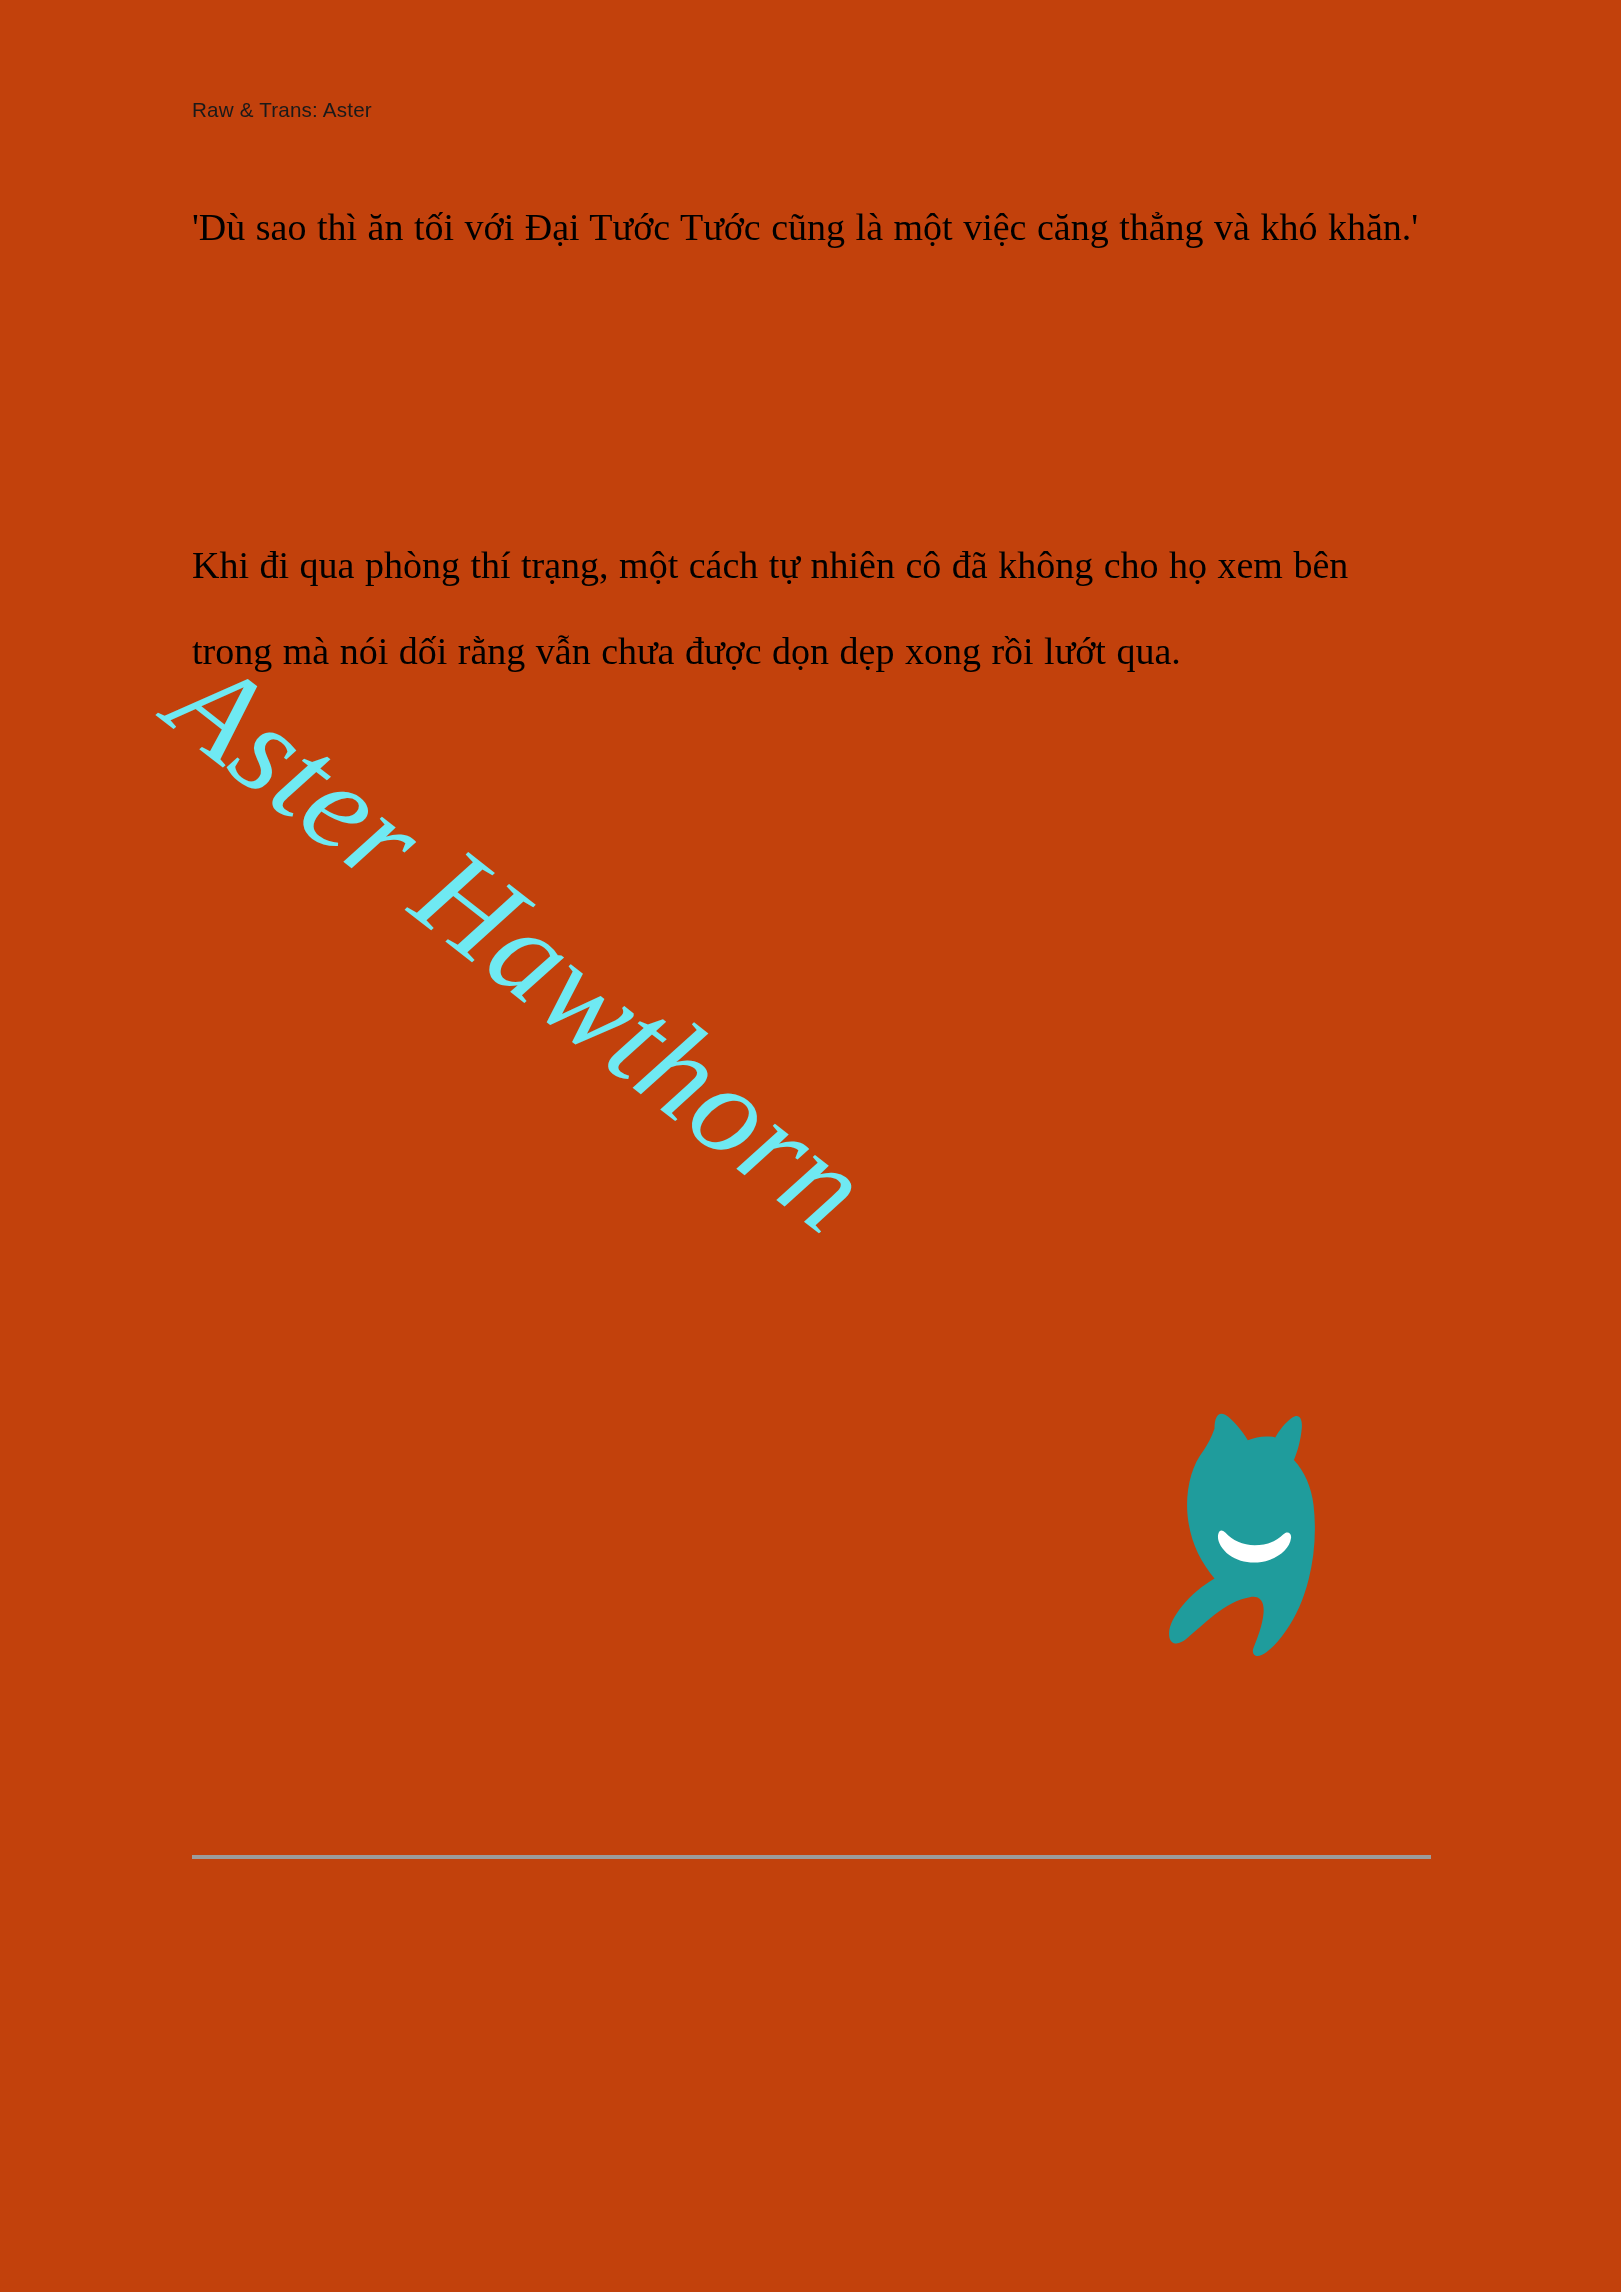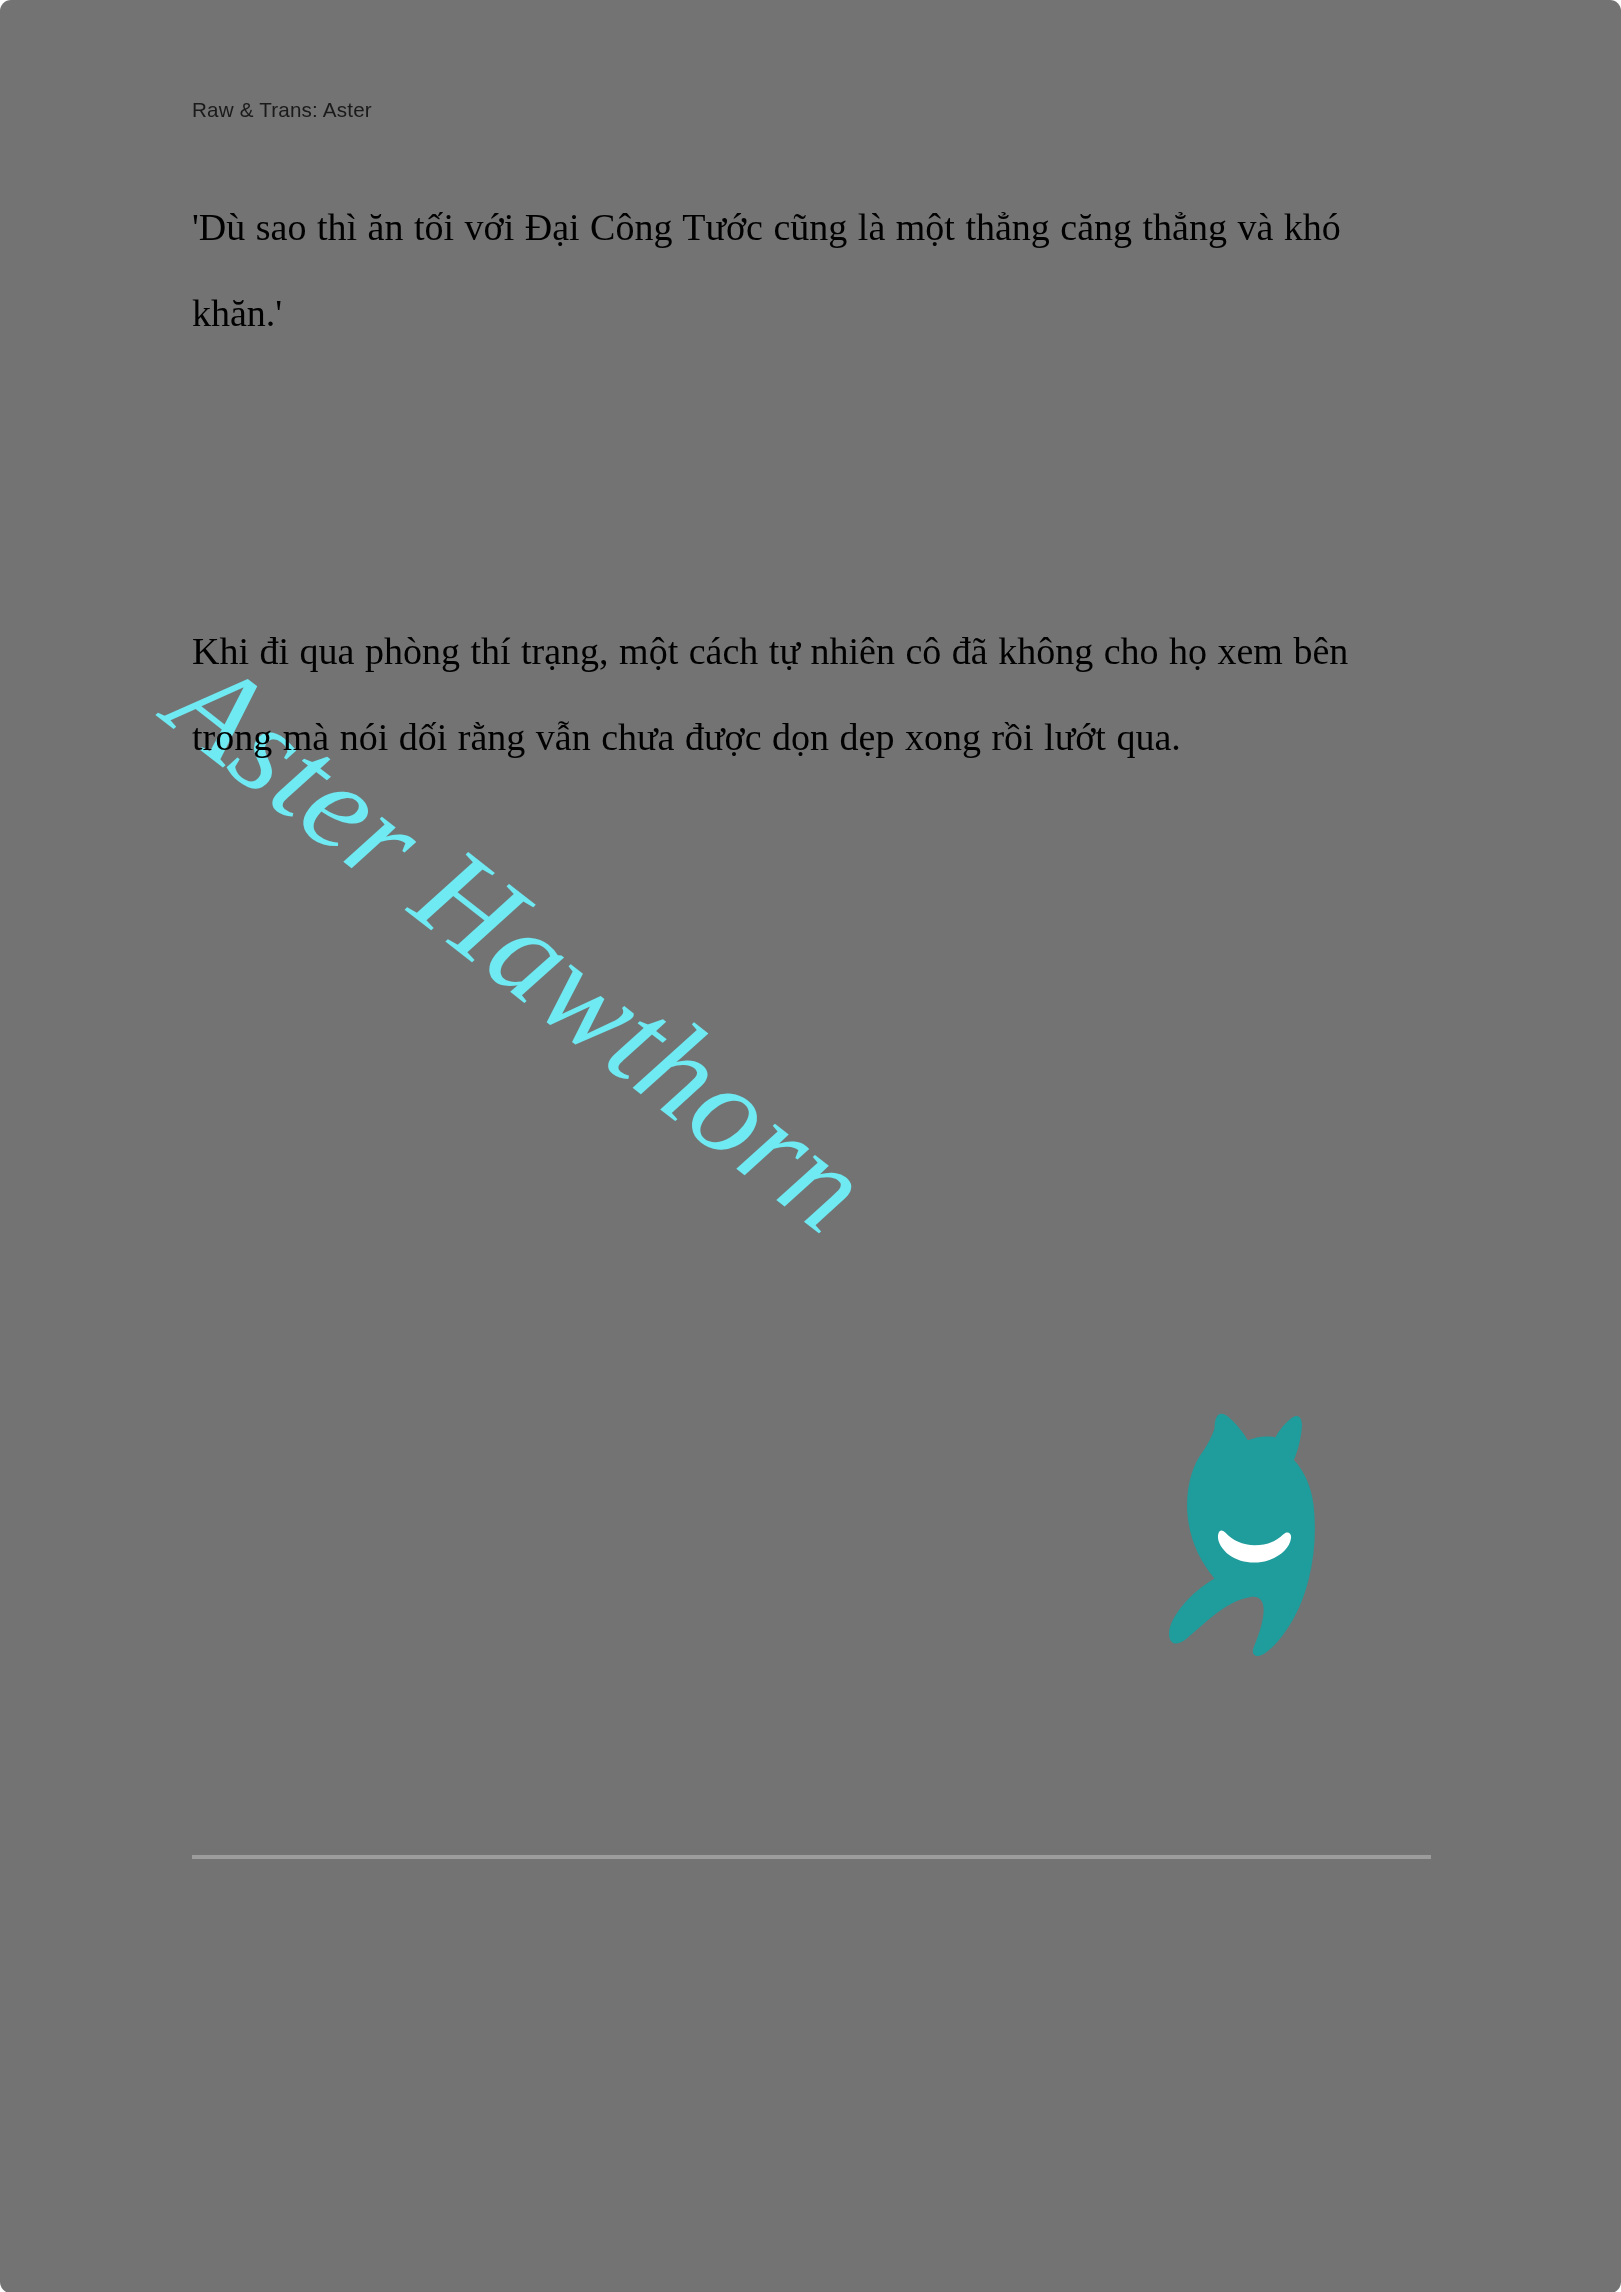--- a/index.html
+++ b/index.html
@@ -12,22 +12,21 @@
     height: 2293px;
     font-family: "Liberation Serif", "DejaVu Serif", serif;
     -webkit-font-smoothing: antialiased;
   }
 
   .page {
     position: relative;
     width: 1621px;
     height: 2293px;
     overflow: hidden;
-    background: #737373;
-    border-radius: 11px;
+    background: #c2410c;
   }
 
   
   .doc-header {
     position: absolute;
     left: 192px;
     top: 98px;
     font-family: "Liberation Sans", "DejaVu Sans", sans-serif;
     font-size: 20.6px;
     color: #1a1a1a;
@@ -141,21 +140,21 @@
         C161 143 152 152 140 156
         C126 161 110 159 99 151
         C90 144 86 135 88 129
         C89 125 92 125 95 128
         Z"></path>
     </svg>
   </div>
 
   <div class="content">
 
-    <p class="para">'Dù sao thì ăn tối với Đại Công Tước cũng là một thẳng căng thẳng và khó khăn.'</p>
+    <p class="para">'Dù sao thì ăn tối với Đại Tước Tước cũng là một việc căng thẳng và khó khăn.'</p>
 
     <div class="gap-1"></div>
 
 
     <div class="gap-2"></div>
 
     <p class="para">Khi đi qua phòng thí trạng, một cách tự nhiên cô đã không cho họ xem bên trong mà nói dối rằng vẫn chưa được dọn dẹp xong rồi lướt qua.</p>
 
     <div class="gap-3"></div>
 

